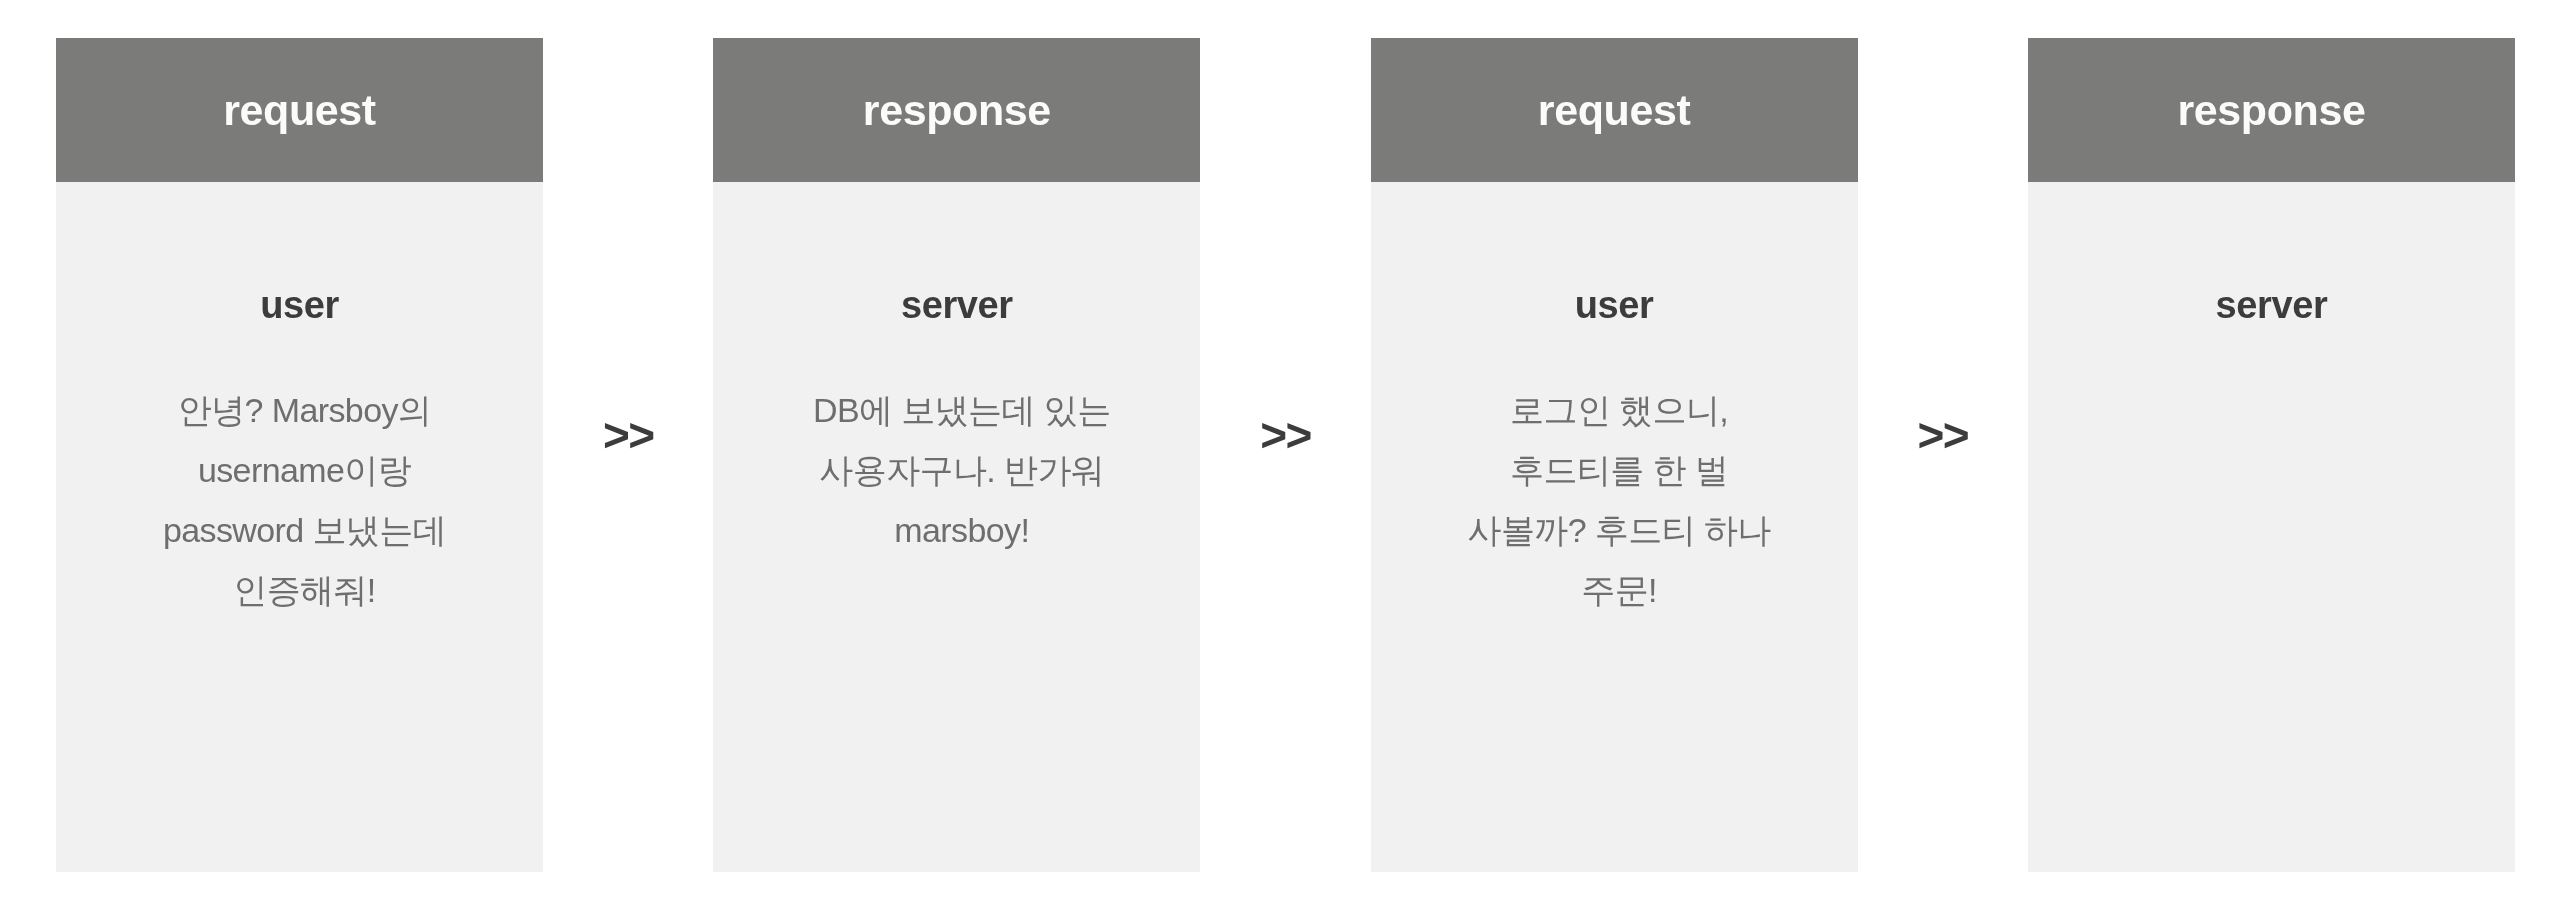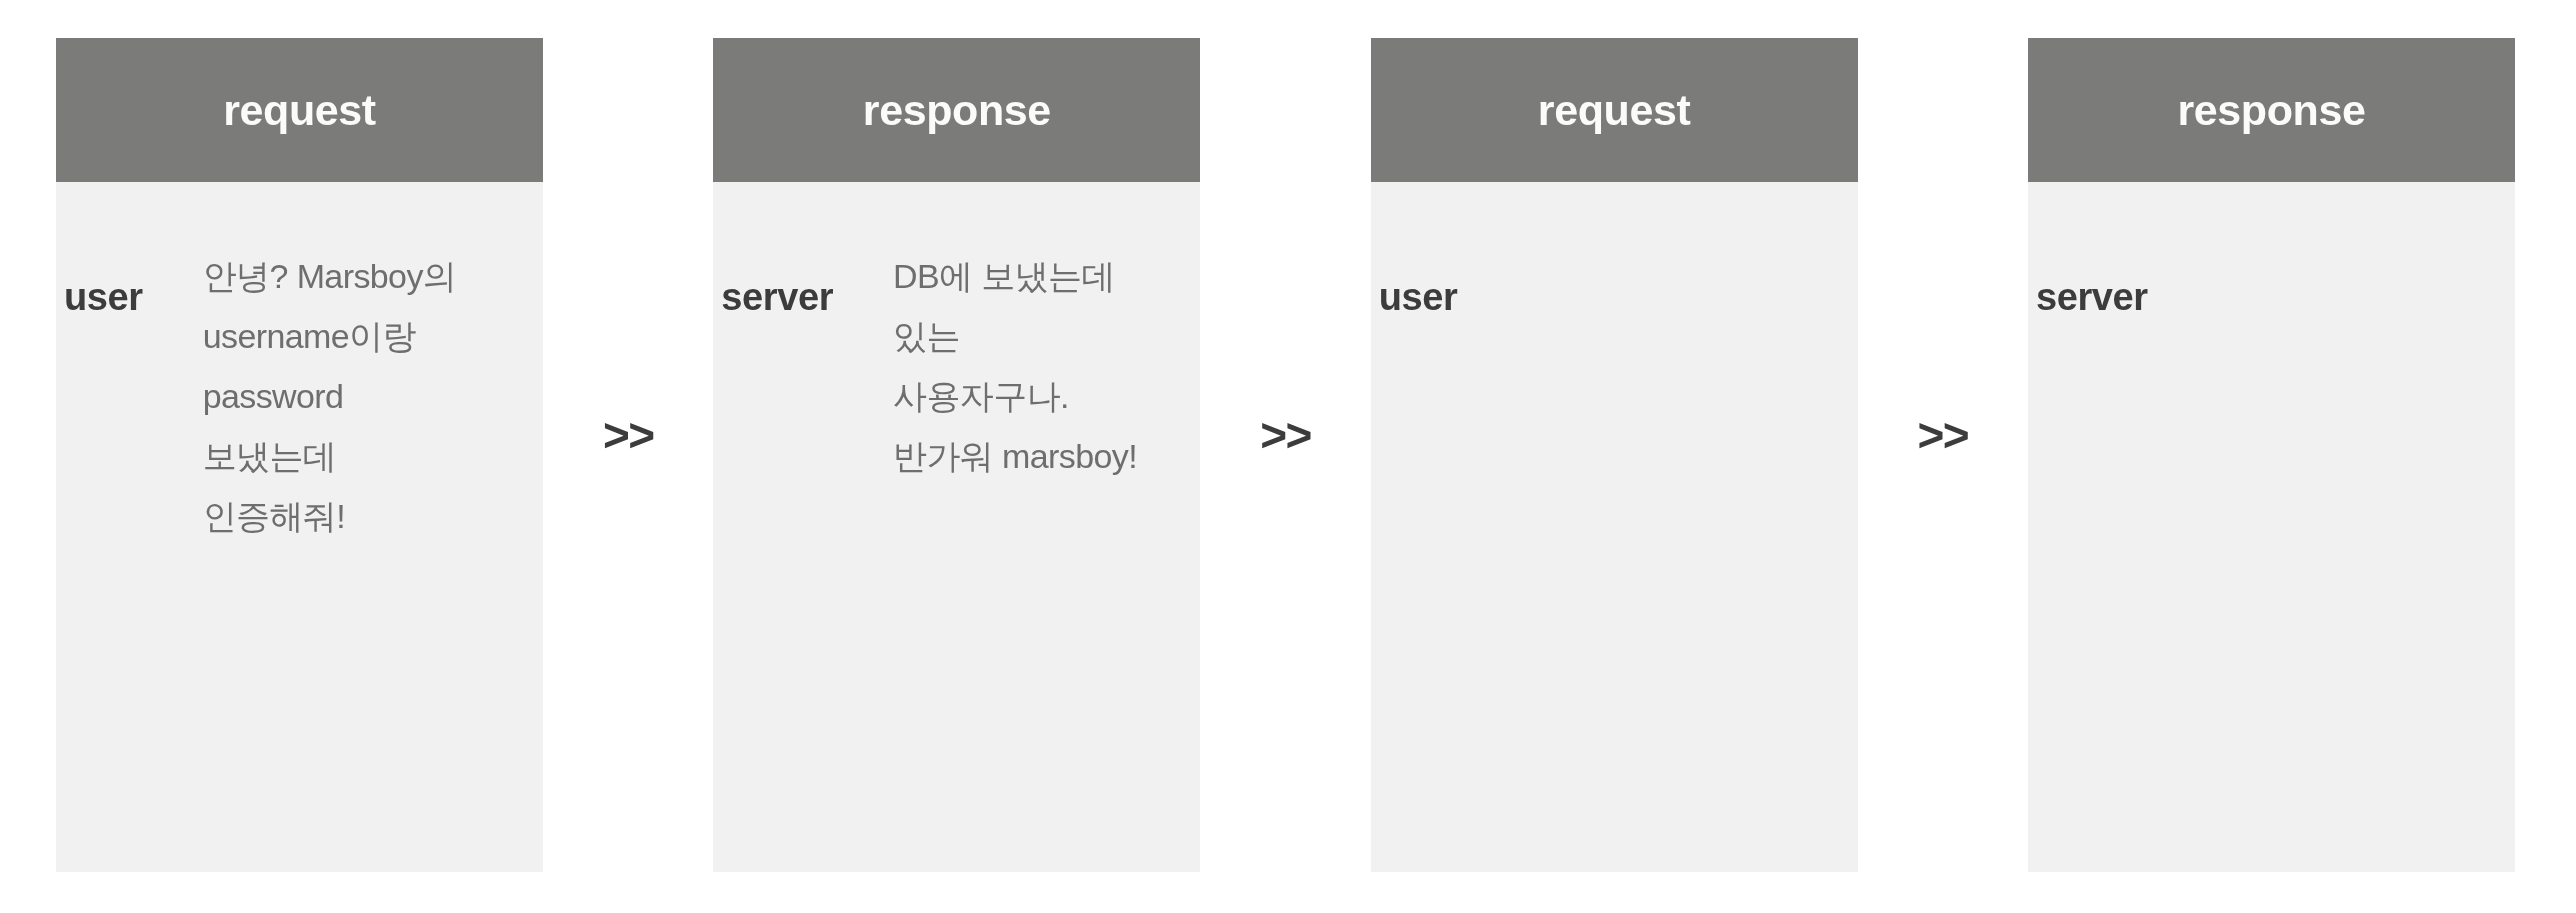--- a/index.html
+++ b/index.html
@@ -52,23 +52,24 @@
     justify-content: center;
     font-size: 43px;
     font-weight: bold;
     letter-spacing: -0.4px;
     line-height: 1;
   }
 
   .card-body {
     flex: 1 1 auto;
     display: flex;
+    flex-direction: column;
     align-items: stretch;
     box-sizing: border-box;
-    padding: 8px;
+    padding: 16px;
   }
 
   .actor {
     text-align: center;
     color: #3c3c3c;
     font-size: 38px;
     font-weight: bold;
     line-height: 1;
     margin-top: 88px;
     letter-spacing: -0.4px;
@@ -76,20 +77,21 @@
 
   .message {
     color: #6e6e6e;
     font-size: 34px;
     line-height: 60px;
     margin-top: 56px;
     padding: 0 50px 0 60px;
     box-sizing: border-box;
     word-break: keep-all;
     letter-spacing: -0.6px;
+    text-align: center;
   }
 
   .arrow {
     flex: 0 0 164px;
     width: 164px;
     display: flex;
     align-items: center;
     justify-content: center;
     color: #3c3c3c;
     font-size: 46px;
@@ -123,20 +125,21 @@
         <div class="message">DB에 보냈는데 있는 사용자구나. 반가워 marsboy!</div>
       </div>
     </div>
 
     <div class="arrow">&gt;&gt;</div>
 
     <div class="card">
       <div class="card-header">request</div>
       <div class="card-body">
         <div class="actor">user</div>
+        <div class="message">로그인 했으니, 후드티를 한 벌 사볼까? 후드티 하나 주문!</div>
       </div>
     </div>
 
     <div class="arrow">&gt;&gt;</div>
 
     <div class="card">
       <div class="card-header">response</div>
       <div class="card-body">
         <div class="actor">server</div>
       </div>

